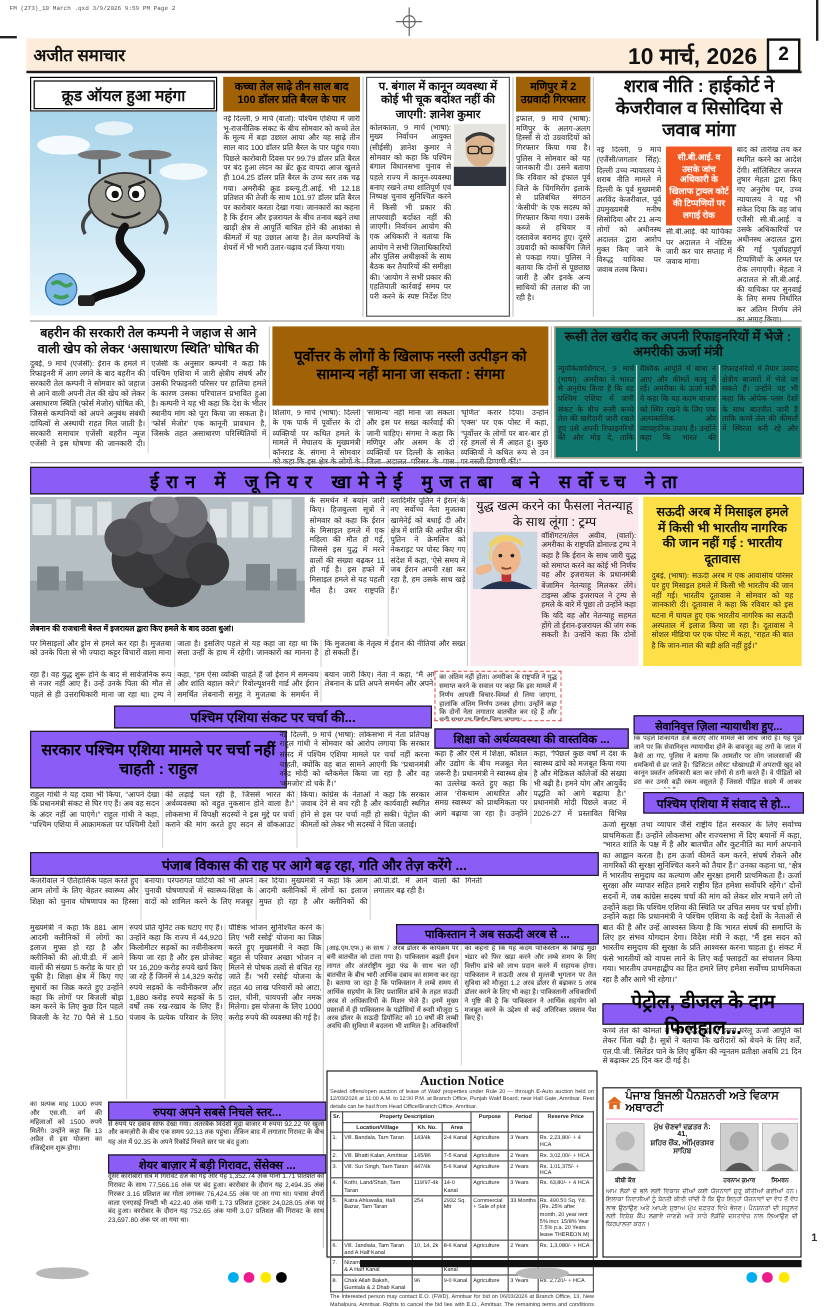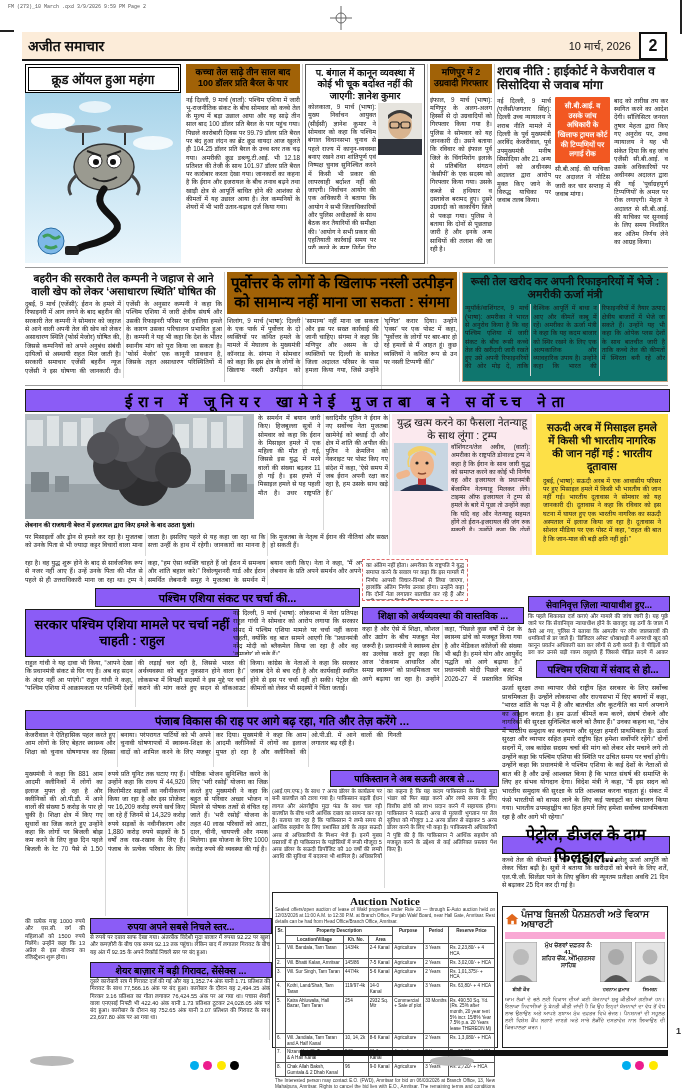--- a/index.html
+++ b/index.html
@@ -39,21 +39,21 @@
     <circle cx="11" cy="12" r="5" fill="none" stroke="#666" stroke-width="1"></circle>
     <line x1="11" y1="0" x2="11" y2="24" stroke="#666" stroke-width="1"></line>
     <line x1="0" y1="12" x2="22" y2="12" stroke="#666" stroke-width="1"></line>
   </svg>
   <div class="abs" style="left:0;top:30px;width:14px;height:2px;background:#222;"></div>
   <div class="abs" style="left:680px;top:0;width:2px;height:34px;background:#222;"></div>
   <div class="abs" style="left:676px;top:1026px;font-size:9px;font-weight:bold;color:#333;">1</div>
 
   <div class="abs masthead" style="left:22px;top:32px;width:646px;height:27px;">
     <div style="font-size:14px;font-weight:bold;padding-left:6px;flex:1;">अजीत समाचार</div>
-    <div style="font-size:11px;font-weight:normal;padding-right:8px;">10 मार्च, 2026</div>
+    <div style="font-size:19px;font-weight:bold;padding-right:8px;">10 मार्च, 2026</div>
     <div class="pagebox" style="width:24px;height:24px;font-size:16px;margin-right:1px;">2</div>
   </div>
 
   <div class="abs" style="left:25px;top:64px;width:156px;height:200px;">
     <div style="border:1.5px solid #000;padding:1.5px;">
       <div style="border:1px solid #000;text-align:center;font-weight:bold;font-size:13px;padding:2px 0;">क्रूड ऑयल हुआ महंगा</div>
     </div>
     <svg width="156" height="170" viewBox="0 0 156 170">
       <defs>
           <linearGradient id="sky" x1="0" y1="0" x2="0" y2="1">
@@ -109,41 +109,41 @@
   </div>
   <div class="abs vr" style="left:427px;top:64px;height:200px;"></div>
 
   <div class="abs" style="left:430px;top:64px;width:62px;height:200px;">
     <div class="hl-peach" style="font-size:9px;line-height:1.25;padding:3px 1px;">मणिपुर में 2 उग्रवादी गिरफ्तार</div>
     <div class="t" style="margin-top:3px;height:158px;">इंफाल, 9 मार्च (भाषा): मणिपुर के अलग-अलग हिस्सों से दो उग्रवादियों को गिरफ्तार किया गया है। पुलिस ने सोमवार को यह जानकारी दी। उसने बताया कि रविवार को इंफाल पूर्व जिले के चिंगमिरोंग इलाके से प्रतिबंधित संगठन ‘केसीपी’ के एक सदस्य को गिरफ्तार किया गया। उसके कब्जे से हथियार व दस्तावेज बरामद हुए। दूसरे उग्रवादी को काकचिंग जिले से पकड़ा गया। पुलिस ने बताया कि दोनों से पूछताछ जारी है और इनके अन्य साथियों की तलाश की जा रही है।</div>
   </div>
   <div class="abs vr" style="left:494px;top:64px;height:200px;"></div>
 
   <div class="abs" style="left:497px;top:64px;width:171px;height:200px;">
-    <div style="font-size:12px;font-weight:bold;line-height:1.2;">शराब नीति : हाईकोर्ट ने केजरीवाल व सिसोदिया से जवाब मांगा</div>
+    <div style="font-size:15px;font-weight:bold;text-align:center;line-height:1.2;">शराब नीति : हाईकोर्ट ने केजरीवाल व सिसोदिया से जवाब मांगा</div>
     <div style="display:flex;gap:4px;margin-top:4px;">
       <div class="t" style="width:55px;height:158px;">नई दिल्ली, 9 मार्च (एजैंसी/जगतार सिंह): दिल्ली उच्च न्यायालय ने शराब नीति मामले में दिल्ली के पूर्व मुख्यमंत्री अरविंद केजरीवाल, पूर्व उपमुख्यमंत्री मनीष सिसोदिया और 21 अन्य लोगों को अधीनस्थ अदालत द्वारा आरोप मुक्त किए जाने के विरुद्ध याचिका पर जवाब तलब किया।</div>
       <div style="width:56px;">
         <div class="inset">सी.बी.आई. व उसके जांच अधिकारी के खिलाफ ट्रायल कोर्ट की टिप्पणियों पर लगाई रोक</div>
         <div class="t" style="margin-top:2px;height:72px;">सी.बी.आई. की याचिका पर अदालत ने नोटिस जारी कर चार सप्ताह में जवाब मांगा।</div>
       </div>
       <div class="t" style="width:55px;height:158px;">बाद को तारीख तय कर स्थगित करने का आदेश देंगी। सॉलिसिटर जनरल तुषार मेहता द्वारा किए गए अनुरोध पर, उच्च न्यायालय ने यह भी संकेत दिया कि वह जांच एजैंसी सी.बी.आई. व उसके अधिकारियों पर अधीनस्थ अदालत द्वारा की गई ‘पूर्वाग्रहपूर्ण टिप्पणियों’ के अमल पर रोक लगाएगी। मेहता ने अदालत से सी.बी.आई. की याचिका पर सुनवाई के लिए समय निर्धारित कर अंतिम निर्णय लेने का आग्रह किया।</div>
     </div>
   </div>
 
   <div class="abs hr" style="left:25px;top:267px;width:643px;"></div>
 
   <div class="abs" style="left:25px;top:272px;width:197px;height:110px;">
     <div style="font-size:10.5px;font-weight:bold;text-align:center;line-height:1.2;">बहरीन की सरकारी तेल कम्पनी ने जहाज से आने वाली खेप को लेकर ‘असाधारण स्थिति’ घोषित की</div>
     <div class="t cols2" style="margin-top:3px;height:78px;">दुबई, 9 मार्च (एजेंसी): ईरान के हमले में रिफाइनरी में आग लगने के बाद बहरीन की सरकारी तेल कम्पनी ने सोमवार को जहाज से आने वाली अपनी तेल की खेप को लेकर असाधारण स्थिति (फोर्स मेजोर) घोषित की, जिससे कम्पनियों को अपने अनुबंध संबंधी दायित्वों से अस्थायी राहत मिल जाती है। सरकारी समाचार एजेंसी बहरीन न्यूज एजेंसी ने इस घोषणा की जानकारी दी। एजेंसी के अनुसार कम्पनी ने कहा कि पश्चिम एशिया में जारी क्षेत्रीय संघर्ष और उसकी रिफाइनरी परिसर पर हालिया हमले के कारण उसका परिचालन प्रभावित हुआ है। कम्पनी ने यह भी कहा कि देश के भीतर स्थानीय मांग को पूरा किया जा सकता है। ‘फोर्स मेजोर’ एक कानूनी प्रावधान है, जिसके तहत असाधारण परिस्थितियों में कम्पनियों को अपने अनुबंध संबंधी दायित्वों से अस्थायी रूप से राहत मिल जाती है।</div>
   </div>
   <div class="abs vr" style="left:224px;top:272px;height:110px;"></div>
 
   <div class="abs" style="left:227px;top:272px;width:230px;height:110px;">
-    <div class="hl-peach" style="font-size:15px;line-height:1.25;padding:2px;">पूर्वोत्तर के लोगों के खिलाफ नस्ली उत्पीड़न को सामान्य नहीं माना जा सकता : संगमा</div>
+    <div class="hl-peach" style="font-size:12px;line-height:1.25;padding:18px;">पूर्वोत्तर के लोगों के खिलाफ नस्ली उत्पीड़न को सामान्य नहीं माना जा सकता : संगमा</div>
     <div class="t cols3" style="margin-top:3px;height:80px;">शिलांग, 9 मार्च (भाषा): दिल्ली के एक पार्क में पूर्वोत्तर के दो व्यक्तियों पर कथित हमले के मामले में मेघालय के मुख्यमंत्री कॉनराड के. संगमा ने सोमवार को कहा कि इस क्षेत्र के लोगों के खिलाफ नस्ली उत्पीड़न को ‘सामान्य’ नहीं माना जा सकता और इस पर सख्त कार्रवाई की जानी चाहिए। संगमा ने कहा कि मणिपुर और असम के दो व्यक्तियों पर दिल्ली के साकेत जिला अदालत परिसर के पास हमला किया गया, जिसे उन्होंने ‘घृणित’ करार दिया। उन्होंने ‘एक्स’ पर एक पोस्ट में कहा, “पूर्वोत्तर के लोगों पर बार-बार हो रहे हमलों से मैं आहत हूं। कुछ व्यक्तियों ने कथित रूप से उन पर नस्ली टिप्पणी कीं।”</div>
   </div>
   <div class="abs vr" style="left:459px;top:272px;height:110px;"></div>
 
   <div class="abs" style="left:462px;top:272px;width:206px;height:110px;background:#0f766e;border:1px solid #c9a787;box-sizing:border-box;padding:2px;">
     <div style="font-size:11px;font-weight:bold;text-align:center;line-height:1.2;">रूसी तेल खरीद कर अपनी रिफाइनरियों में भेजे : अमरीकी ऊर्जा मंत्री</div>
     <div class="t cols3" style="margin-top:3px;height:72px;">न्यूयॉर्क/वाशिंगटन, 9 मार्च (भाषा): अमरीका ने भारत से अनुरोध किया है कि वह पश्चिम एशिया में जारी संकट के बीच रूसी कच्चे तेल की खरीदारी जारी रखते हुए उसे अपनी रिफाइनरियों की ओर मोड़ दे, ताकि वैश्विक आपूर्ति में बाधा न आए और कीमतें काबू में रहें। अमरीका के ऊर्जा मंत्री ने कहा कि यह कदम बाजार को स्थिर रखने के लिए एक अल्पकालिक और व्यावहारिक उपाय है। उन्होंने कहा कि भारत की रिफाइनरियों में तैयार उत्पाद क्षेत्रीय बाजारों में भेजे जा सकते हैं। उन्होंने यह भी कहा कि ओपेक प्लस देशों के साथ बातचीत जारी है ताकि कच्चे तेल की कीमतों में स्थिरता बनी रहे और खाड़ी से तेल की आपूर्ति सामान्य बनी रहे।</div>
   </div>
 
   <div class="abs hr" style="left:25px;top:385px;width:643px;"></div>
@@ -222,21 +222,21 @@
   <div class="abs dash tt" style="left:362px;top:559px;width:106px;height:42px;box-sizing:border-box;">का अंतिम नहीं होता। अमरीका के राष्ट्रपति ने युद्ध समाप्त करने के सवाल पर कहा कि इस मामले में निर्णय आपसी विचार-विमर्श से लिया जाएगा, हालांकि अंतिम निर्णय उनका होगा। उन्होंने कहा कि दोनों नेता लगातार बातचीत कर रहे हैं और सही समय पर निर्णय लिया जाएगा।</div>
 
   <div class="abs boxhead" style="left:362px;top:607px;width:160px;height:15px;font-size:9.5px;">शिक्षा को अर्थव्यवस्था की वास्तविक ...</div>
   <div class="abs t cols2" style="left:362px;top:625px;width:160px;height:62px;">कहा है और ऐसे में शिक्षा, कौशल और उद्योग के बीच मजबूत मेल जरूरी है। प्रधानमंत्री ने स्वास्थ्य क्षेत्र का उल्लेख करते हुए कहा कि आज ‘रोकथाम आधारित और समग्र स्वास्थ्य’ को प्राथमिकता पर आगे बढ़ाया जा रहा है। उन्होंने कहा, “पिछले कुछ वर्षों में देश के स्वास्थ्य ढांचे को मजबूत किया गया है और मेडिकल कॉलेजों की संख्या भी बढ़ी है। हमने योग और आयुर्वेद पद्धति को आगे बढ़ाया है।” प्रधानमंत्री मोदी पिछले बजट में 2026-27 में प्रस्तावित विभिन्न बिंदुओं पर बैंकर्स के साथ चर्चा कर रहे थे।</div>
 
   <div class="abs boxhead" style="left:528px;top:596px;width:140px;height:14px;font-size:9px;">सेवानिवृत्त ज़िला न्यायाधीश हुए...</div>
   <div class="abs tt" style="left:528px;top:613px;width:140px;height:44px;">कि पहले शिकायत दर्ज कराएं और मामले की जांच जारी है। यह पूछे जाने पर कि सेवानिवृत्त न्यायाधीश होने के बावजूद वह ठगों के जाल में कैसे आ गए, पुलिस ने बताया कि आमतौर पर लोग जालसाजों की धमकियों से डर जाते हैं। ‘डिजिटल अरेस्ट’ धोखाधड़ी में अपराधी खुद को कानून प्रवर्तन अधिकारी बता कर लोगों से ठगी करते हैं। वे पीड़ितों को डरा कर उनसे बड़ी रकम वसूलते हैं जिससे पीड़ित सदमे में आकर भुगतान कर देते हैं।</div>
 
   <div class="abs boxhead" style="left:536px;top:660px;width:132px;height:16px;font-size:10px;">पश्चिम एशिया में संवाद से हो...</div>
 
-  <div class="abs boxhead" style="left:25px;top:710px;width:472px;height:18px;font-size:11.5px;padding-left:20px;">पंजाब विकास की राह पर आगे बढ़ रहा, गति और तेज़ करेंगे ...</div>
+  <div class="abs boxhead" style="left:25px;top:710px;width:472px;height:18px;font-size:11.5px;">पंजाब विकास की राह पर आगे बढ़ रहा, गति और तेज़ करेंगे ...</div>
   <div class="abs t cols5" style="left:25px;top:731px;width:472px;height:36px;">केजरीवाल ने ऐतिहासिक पहल करते हुए आम लोगों के लिए बेहतर स्वास्थ्य और शिक्षा को चुनाव घोषणापत्र का हिस्सा बनाया। परंपरागत पार्टियों को भी अपने चुनावी घोषणापत्रों में स्वास्थ्य-शिक्षा के वादों को शामिल करने के लिए मजबूर कर दिया। मुख्यमंत्री ने कहा कि आम आदमी क्लीनिकों में लोगों का इलाज मुफ्त हो रहा है और क्लीनिकों की ओ.पी.डी. में आने वालों की गिनती लगातार बढ़ रही है।</div>
   <div class="abs t cols3" style="left:25px;top:770px;width:243px;height:146px;">मुख्यमंत्री ने कहा कि 881 आम आदमी क्लीनिकों में लोगों का इलाज मुफ्त हो रहा है और क्लीनिकों की ओ.पी.डी. में आने वालों की संख्या 5 करोड़ के पार हो चुकी है। शिक्षा क्षेत्र में किए गए सुधारों का जिक्र करते हुए उन्होंने कहा कि लोगों पर बिजली बोझ कम करने के लिए कुछ दिन पहले बिजली के रेट 70 पैसे से 1.50 रुपये प्रति यूनिट तक घटाए गए हैं। उन्होंने कहा कि राज्य में 44,920 किलोमीटर सड़कों का नवीनीकरण किया जा रहा है और इस प्रोजेक्ट पर 16,209 करोड़ रुपये खर्च किए जा रहे हैं जिनमें से 14,329 करोड़ रुपये सड़कों के नवीनीकरण और 1,880 करोड़ रुपये सड़कों के 5 वर्षों तक रख-रखाव के लिए हैं। पंजाब के प्रत्येक परिवार के लिए पौष्टिक भोजन सुनिश्चित करने के लिए ‘भरी रसोई’ योजना का जिक्र करते हुए मुख्यमंत्री ने कहा कि बहुत से परिवार अच्छा भोजन न मिलने से पोषक तत्वों से वंचित रह जाते हैं। ‘भरी रसोई’ योजना के तहत 40 लाख परिवारों को आटा, दाल, चीनी, चायपत्ती और नमक मिलेगा। इस योजना के लिए 1000 करोड़ रुपये की व्यवस्था की गई है।</div>
   <div class="abs vr" style="left:269px;top:770px;height:270px;"></div>
 
   <div class="abs boxhead" style="left:330px;top:770px;width:167px;height:15px;font-size:9.5px;">पाकिस्तान ने अब सऊदी अरब से ...</div>
   <div class="abs tt cols2" style="left:272px;top:788px;width:225px;height:100px;">(आई.एम.एफ.) के साथ 7 अरब डॉलर के कार्यक्रम पर बनी बातचीत को टाला गया है। पाकिस्तान बढ़ती ईंधन लागत और अंतर्राष्ट्रीय मुद्रा फंड के साथ चल रही बातचीत के बीच भारी आर्थिक दबाव का सामना कर रहा है। बताया जा रहा है कि पाकिस्तान ने लम्बे समय से आर्थिक सहयोग के लिए प्रशासित ढांचे के तहत सऊदी अरब से अधिकारियों के मिशन भेजे हैं। इनमें मुख्य प्रस्तावों में ही पाकिस्तान के पड़ोसियों में रूसी मौजूदा 5 अरब डॉलर के सऊदी डिपॉजिट को 10 वर्षों की लम्बी अवधि की सुविधा में बदलना भी शामिल है। अधिकारियों का कहना है कि यह कदम पाकिस्तान के बिगड़े मुद्रा भंडार को फिर खड़ा करने और लम्बे समय के लिए वित्तीय ढांचे को लाभ प्रदान करने में सहायक होगा। पाकिस्तान ने सऊदी अरब से मुल्तवी भुगतान पर तेल सुविधा को मौजूदा 1.2 अरब डॉलर से बढ़ाकर 5 अरब डॉलर करने के लिए भी कहा है। पाकिस्तानी अधिकारियों ने पुष्टि की है कि पाकिस्तान ने आर्थिक सहयोग को मजबूत करने के उद्देश्य से कई अतिरिक्त प्रस्ताव पेश किए हैं।</div>
 
   <div class="abs t" style="left:502px;top:684px;width:166px;height:148px;font-size:6.5px;">ऊर्जा सुरक्षा तथा व्यापार जैसे राष्ट्रीय हित सरकार के लिए सर्वोच्च प्राथमिकता हैं। उन्होंने लोकसभा और राज्यसभा में दिए बयानों में कहा, “भारत शांति के पक्ष में है और बातचीत और कूटनीति का मार्ग अपनाने का आह्वान करता है। हम ऊर्जा कीमतें कम करने, संघर्ष रोकने और नागरिकों की सुरक्षा सुनिश्चित करने को तैयार हैं।” उनका कहना था, “क्षेत्र में भारतीय समुदाय का कल्याण और सुरक्षा हमारी प्राथमिकता है। ऊर्जा सुरक्षा और व्यापार सहित हमारे राष्ट्रीय हित हमेशा सर्वोपरि रहेंगे।” दोनों सदनों में, जब कांग्रेस सदस्य चर्चा की मांग को लेकर शोर मचाने लगे तो उन्होंने कहा कि पश्चिम एशिया की स्थिति पर उचित समय पर चर्चा होगी। उन्होंने कहा कि प्रधानमंत्री ने पश्चिम एशिया के कई देशों के नेताओं से बात की है और उन्हें आश्वस्त किया है कि भारत संघर्ष की समाप्ति के लिए हर संभव योगदान देगा। विदेश मंत्री ने कहा, “मैं इस सदन को भारतीय समुदाय की सुरक्षा के प्रति आश्वस्त करना चाहता हूं। संकट में फंसे भारतीयों को वापस लाने के लिए कई फ्लाइटों का संचालन किया गया। भारतीय उपमहाद्वीप का हित हमारे लिए हमेशा सर्वोच्च प्राथमिकता रहा है और आगे भी रहेगा।”</div>
 
   <div class="abs boxhead" style="left:502px;top:836px;width:166px;height:16px;font-size:16px;">पेट्रोल, डीजल के दाम फिलहाल...</div>
@@ -339,21 +339,21 @@
             <td>3 Years</td>
             <td>Rs. 2,720/- + HCA</td>
           </tr>
     </tbody>
       </table>
     <div style="font-size:4.6px;line-height:1.3;text-align:justify;color:#333;margin-top:1px;">The Interested person may contact E.O. (FWD), Amritsar for bid on 06/03/2026 at Branch Office, 13, New Mahalpura, Amritsar. Rights to cancel the bid lies with E.O., Amritsar. The remaining terms and conditions can be read and one can accept or reject at the time of bidding process.</div>
 
   </div>
 
   <div class="abs" style="left:502px;top:906px;width:166px;height:142px;border:1.5px solid #222;box-sizing:border-box;padding:2px;background:#fff;">
-    <div style="display:flex;align-items:center;gap:2px;border-bottom:7px solid #f9a8d4;padding-bottom:2px;">
+    <div style="display:flex;align-items:center;gap:2px;border-bottom:1px solid #f9a8d4;padding-bottom:2px;">
       <svg width="16" height="14" viewBox="0 0 16 14">
         <path d="M1,7 L8,1 L15,7 Z" fill="#e0671c"></path>
         <rect x="3" y="7" width="10" height="6" fill="#e0671c"></rect>
         <rect x="7" y="9" width="3" height="4" fill="#fff"></rect>
       </svg>
       <div style="font-size:9.5px;font-weight:bold;line-height:1.1;">ਪੰਜਾਬ ਬਿਜਲੀ ਪੈਨਸ਼ਨਰੀ ਅਤੇ ਵਿਕਾਸ ਅਥਾਰਟੀ</div>
     </div>
     <div style="display:flex;margin-top:3px;gap:3px;align-items:flex-start;">
       <div style="text-align:center;">
         <svg width="32" height="40" viewBox="0 0 32 40">

